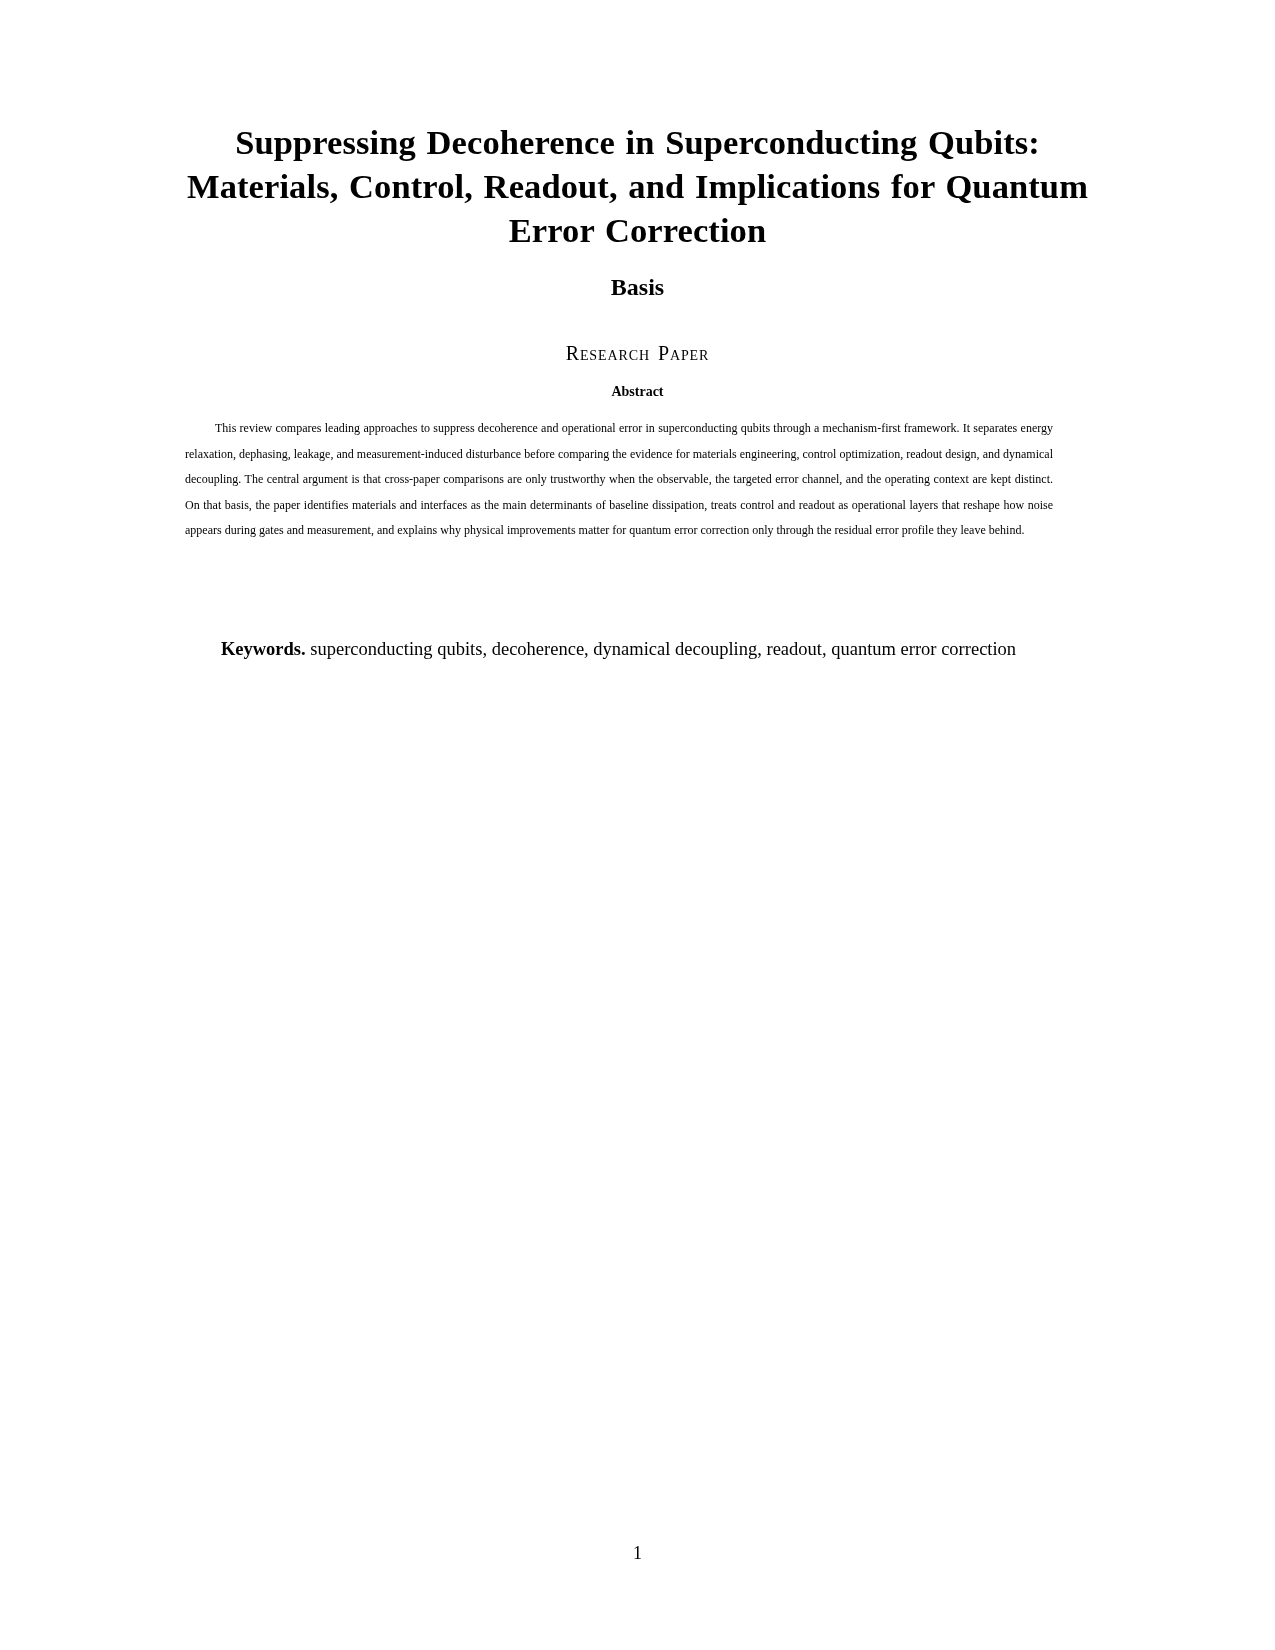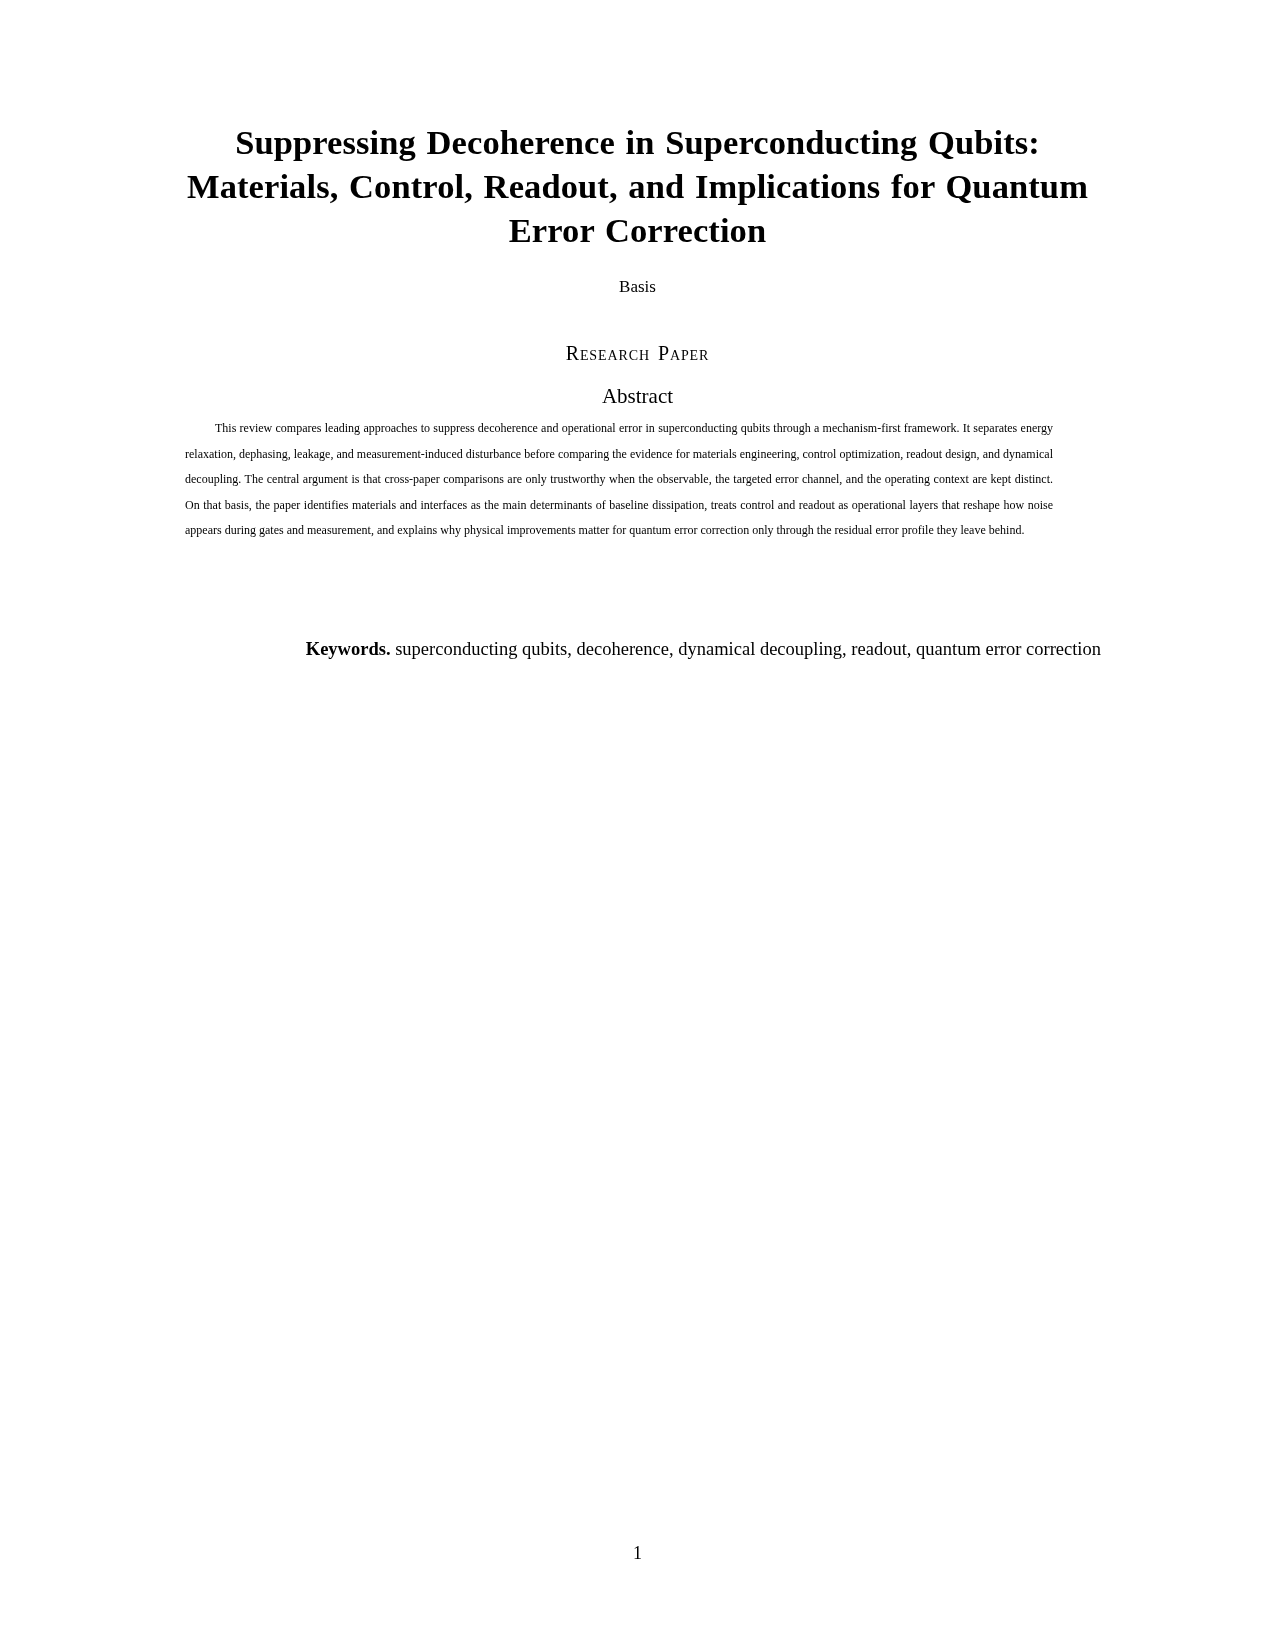--- a/index.html
+++ b/index.html
@@ -34,24 +34,24 @@
   }
   .paper-title {
     font-size: 34.5px;
     line-height: 44px;
     font-weight: 700;
     letter-spacing: 0.1px;
     margin: 0;
     word-spacing: 2px;
   }
   .paper-author {
-    font-size: 17px;
+    font-size: 24px;
     line-height: 24px;
     margin-top: 23px;
-    font-weight: 400;
+    font-weight: 700;
   }
 
   
   .paper-kind {
     position: absolute;
     left: 160px;
     top: 342px;
     width: 955px;
     text-align: center;
     font-size: 20px;
@@ -60,22 +60,22 @@
     word-spacing: 2px;
   }
 
   
   .abstract-heading {
     position: absolute;
     left: 160px;
     top: 384px;
     width: 955px;
     text-align: center;
-    font-size: 21px;
-    font-weight: 400;
+    font-size: 14px;
+    font-weight: 700;
   }
   .abstract-body {
     position: absolute;
     left: 185px;
     top: 416px;
     width: 868px;
     font-size: 12px;
     line-height: 25.6px;
     text-align: justify;
     text-justify: inter-word;
@@ -85,21 +85,21 @@
   }
 
   
   .keywords-line {
     position: absolute;
     left: 136px;
     top: 636px;
     width: 965px;
     font-size: 18.5px;
     line-height: 26px;
-    text-align: right;
+    text-align: center;
   }
   .keywords-label {
     font-weight: 700;
   }
   .keywords-values {
     font-weight: 400;
   }
 
   
   .page-number {

